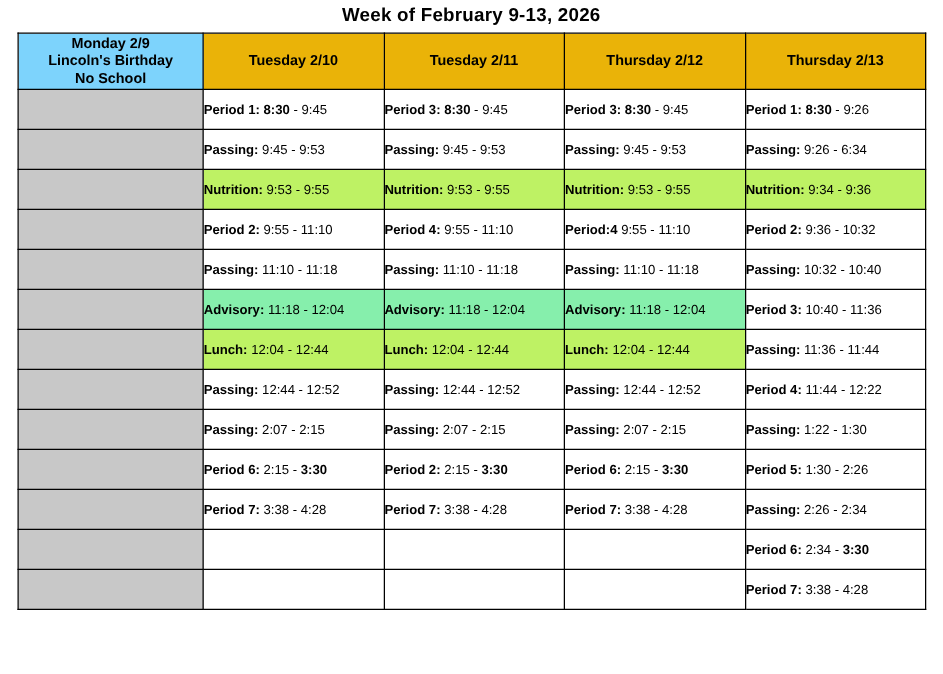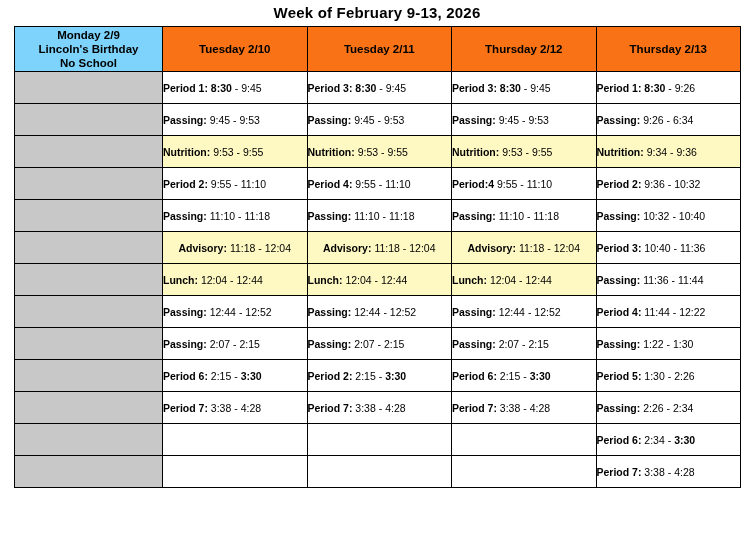--- a/index.html
+++ b/index.html
@@ -38,44 +38,43 @@
     border: 1px solid #000000;
     padding: 0;
     vertical-align: middle;
   }
   th.dayhead {
     height: 44px;
     font-size: 11.5px;
     font-weight: bold;
     text-align: center;
     line-height: 1.22;
-    background: #f97316;
+    background: #eab308;
   }
   th.dayhead.monday {
     background: #7dd3fc;
   }
   td.cell {
     height: 31px;
     font-size: 10.5px;
     padding-left: 7px;
     white-space: nowrap;
     background: #ffffff;
   }
   td.blocked {
     background: #c8c8c8;
   }
   td.empty {
     background: #ffffff;
   }
   td.nutrition, td.lunch {
-    background: #fef9c3;
+    background: #bef264;
   }
   td.advisory {
-    background: #fef9c3;
-    text-align: center;
+    background: #86efac;
   }
   .lbl {
     font-weight: bold;
   }
   .tm {
     font-weight: normal;
   }
   .tm b {
     font-weight: bold;
   }

